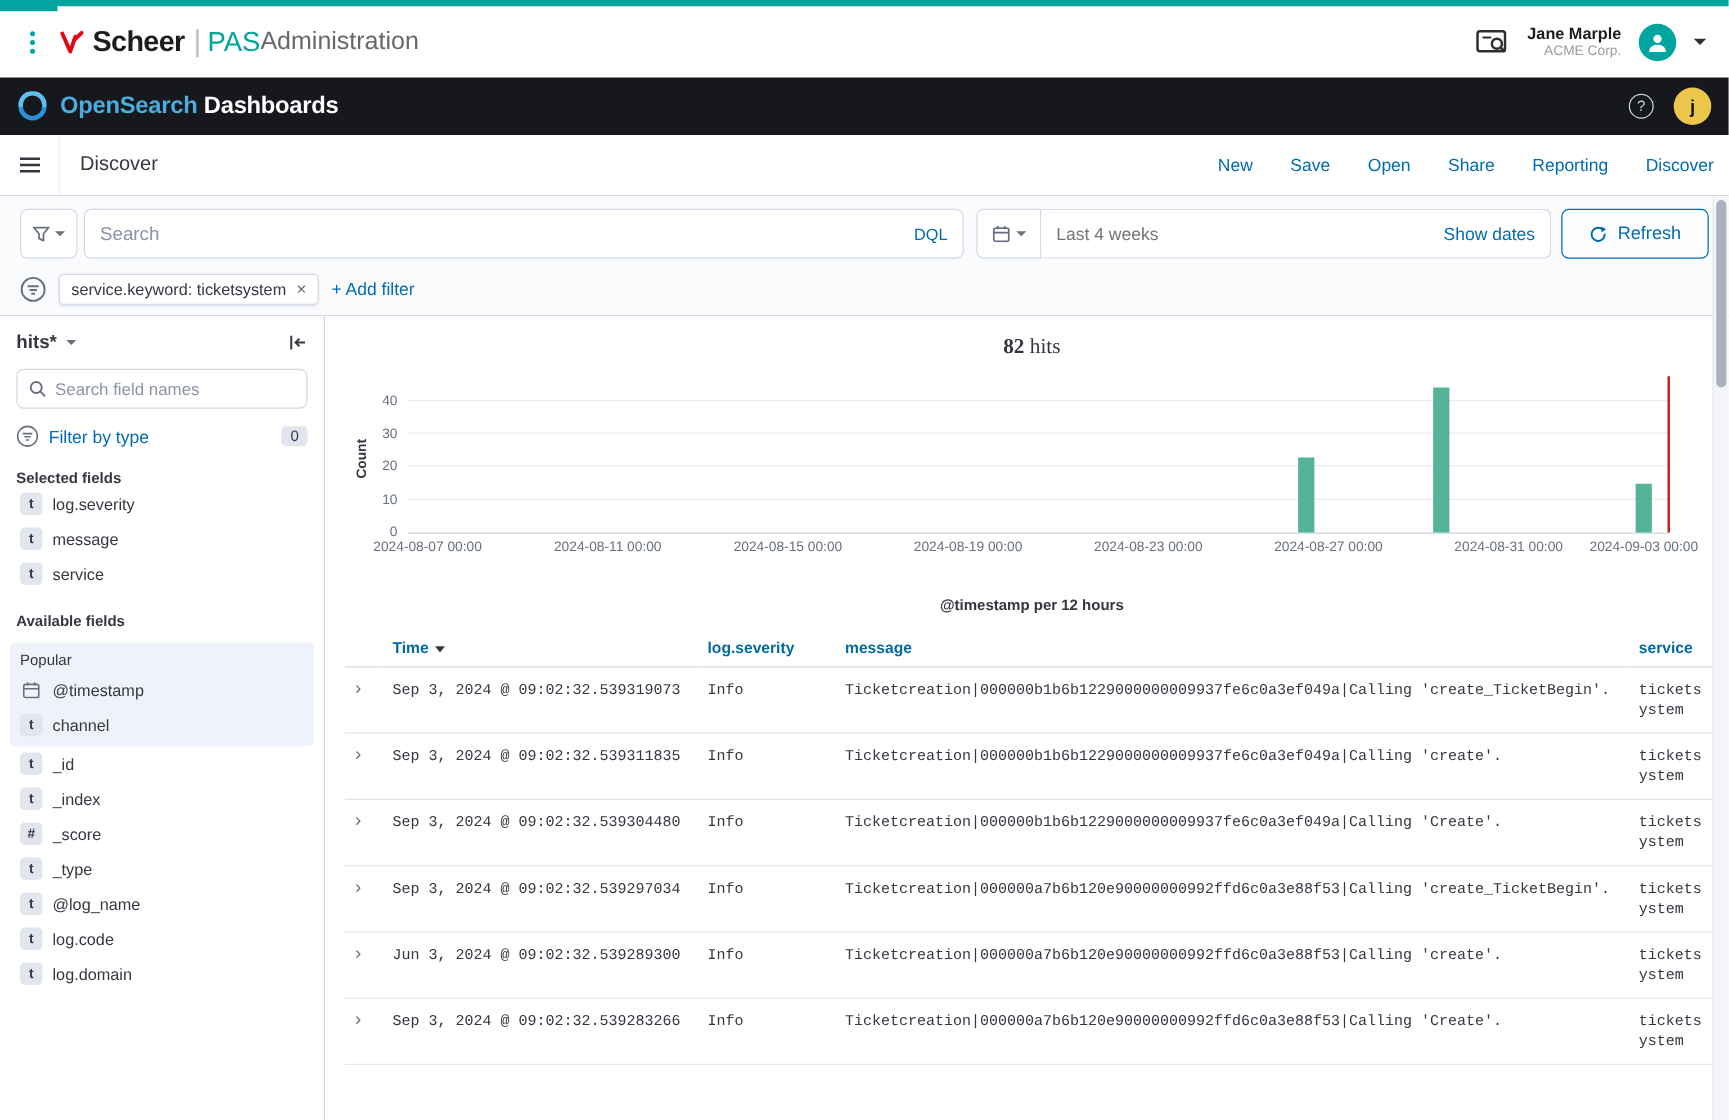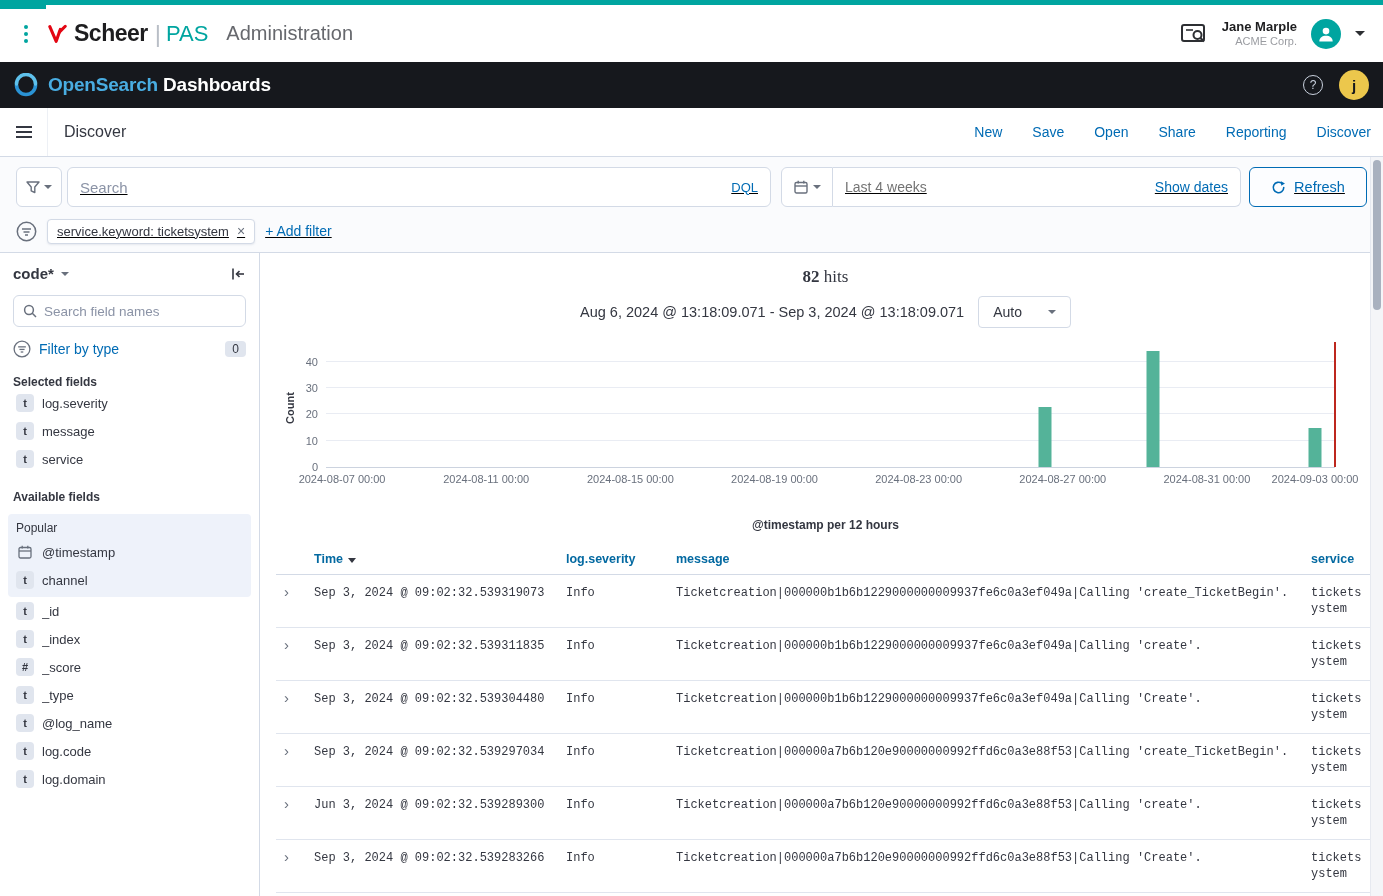--- a/index.html
+++ b/index.html
@@ -11,21 +11,21 @@
 
   
   .pas-header { margin-top:5px; height:57px; display:flex; align-items:center; padding:0 18px; background:#fff; }
   .menu-dots { display:flex; flex-direction:column; gap:3px; cursor:pointer; padding:4px 6px; }
   .menu-dots i { width:4px; height:4px; border-radius:50%; background:#00a5a0; }
   .logo-group { display:flex; align-items:center; margin-left:14px; }
   .scheer-mark { margin-right:6px; display:flex; }
   .logo-scheer { font-weight:bold; font-size:23px; color:#1d1d1f; letter-spacing:-0.5px; }
   .logo-sep { color:#b9bec6; font-size:24px; font-weight:300; margin:0 5px 0 7px; }
   .logo-pas { color:#00a5a0; font-size:22px; }
-  .app-title { color:#66686d; font-size:20px; margin-left:18px; }
+  .app-title { color:#66686d; font-size:20px; }
   .pas-right { margin-left:auto; display:flex; align-items:center; gap:14px; }
   .user-block { text-align:right; line-height:1.25; }
   .user-name { font-weight:bold; font-size:13px; color:#1d1d1f; }
   .user-org { font-size:11px; color:#9a9ca1; }
   .pas-avatar { width:30px; height:30px; border-radius:50%; background:#00a5a0; display:flex; align-items:center; justify-content:center; cursor:pointer; }
   .caret-down { width:0; height:0; border-left:5px solid transparent; border-right:5px solid transparent; border-top:5px solid #2d2f33; }
   .caret-down.sm { border-left-width:4px; border-right-width:4px; border-top-width:4px; border-top-color:#69707d; }
 
   
   .osd-header { height:46px; background:#16181d; display:flex; align-items:center; padding:0 14px; }
@@ -39,21 +39,21 @@
   
   .nav-bar { height:49px; background:#fff; border-bottom:1px solid #d3dae6; display:flex; align-items:center; }
   .nav-burger { width:48px; height:100%; display:flex; align-items:center; justify-content:center; border-right:1px solid #edf0f5; cursor:pointer; }
   .burger { display:flex; flex-direction:column; gap:3px; }
   .burger i { width:16px; height:2px; background:#343741; }
   .nav-title { font-size:16px; color:#343741; margin-left:16px; }
   .nav-links { margin-left:auto; display:flex; gap:30px; padding-right:12px; }
   .nav-links a { color:#006bb4; font-size:14px; text-decoration:none; cursor:pointer; }
 
   
-  .query-section { background:#fafbfd; border-bottom:1px solid #d3dae6; padding:10px 16px 6px;text-decoration:underline; }
+  .query-section { background:#fafbfd; border-bottom:1px solid #d3dae6; padding:10px 16px 6px; }
   .query-row { display:flex; align-items:center; }
   .saved-query-btn { width:46px; height:40px; background:#fff; border:1px solid #d3dae6; border-radius:6px; display:flex; align-items:center; justify-content:center; gap:4px; cursor:pointer; }
   .search-box { flex:1; height:40px; background:#fff; border:1px solid #d3dae6; border-radius:6px; margin-left:5px; display:flex; align-items:center; padding:0 12px; }
   .search-placeholder { color:#8b93a6; font-size:15px; }
   .dql-btn { margin-left:auto; color:#006bb4; font-size:13px; cursor:pointer; }
   .calendar-btn { width:52px; height:40px; background:#fff; border:1px solid #d3dae6; border-radius:6px 0 0 6px; margin-left:10px; display:flex; align-items:center; justify-content:center; gap:5px; cursor:pointer; }
   .date-box { width:408px; height:40px; background:#fff; border:1px solid #d3dae6; border-left:none; border-radius:0 6px 6px 0; display:flex; align-items:center; padding:0 12px; cursor:pointer; }
   .date-text { color:#737373; font-size:14px; }
   .show-dates { margin-left:auto; color:#006bb4; font-size:14px; cursor:pointer; }
   .refresh-btn { margin-left:8px; width:118px; height:40px; border:1px solid #006bb4; border-radius:6px; background:#fcfdff; color:#006bb4; font-size:14.5px; display:flex; align-items:center; justify-content:center; gap:8px; cursor:pointer; }
@@ -247,21 +247,21 @@
       <span class="pill-close">×</span>
     </div>
     <span class="add-filter">+ Add filter</span>
   </div>
 </div>
 
 <div class="workspace">
 
   <aside class="sidebar">
     <div class="index-row">
-      <span class="index-name">code*</span>
+      <span class="index-name">hits*</span>
       <span class="caret-down sm index-caret"></span>
       <span class="collapse-btn">
         <svg width="16" height="16" viewBox="0 0 16 16">
           <line x1="3" y1="2.5" x2="3" y2="13.5" stroke="#343741" stroke-width="1.6"></line>
           <line x1="14" y1="8" x2="6.5" y2="8" stroke="#343741" stroke-width="1.6"></line>
           <path d="M9.5 5 L6.5 8 L9.5 11" fill="none" stroke="#343741" stroke-width="1.6"></path>
         </svg>
       </span>
     </div>
     <div class="field-search">
@@ -342,27 +342,20 @@
     </div>
     <div class="field-item">
       <span class="type-badge">t</span>
       <span class="field-name">log.domain</span>
     </div>
   </aside>
 
   <main class="content">
     <div class="hits-row">
       <b>82</b><span> hits</span>
-    </div>
-    <div class="range-row">
-      <span class="range-text">Aug 6, 2024 @ 13:18:09.071 - Sep 3, 2024 @ 13:18:09.071</span>
-      <div class="interval-select">
-        <span>Auto</span>
-        <span class="caret-down sm"></span>
-      </div>
     </div>
 
     <div class="chart-wrap">
       <span class="ylabel">Count</span>
       <div class="plot">
           <div class="ytick" style="bottom: 0%;">0</div>
           <div class="grid" style="bottom: 21.7391%;"></div>
           <div class="ytick" style="bottom: 21.7391%;">10</div>
           <div class="grid" style="bottom: 43.4783%;"></div>
           <div class="ytick" style="bottom: 43.4783%;">20</div>

